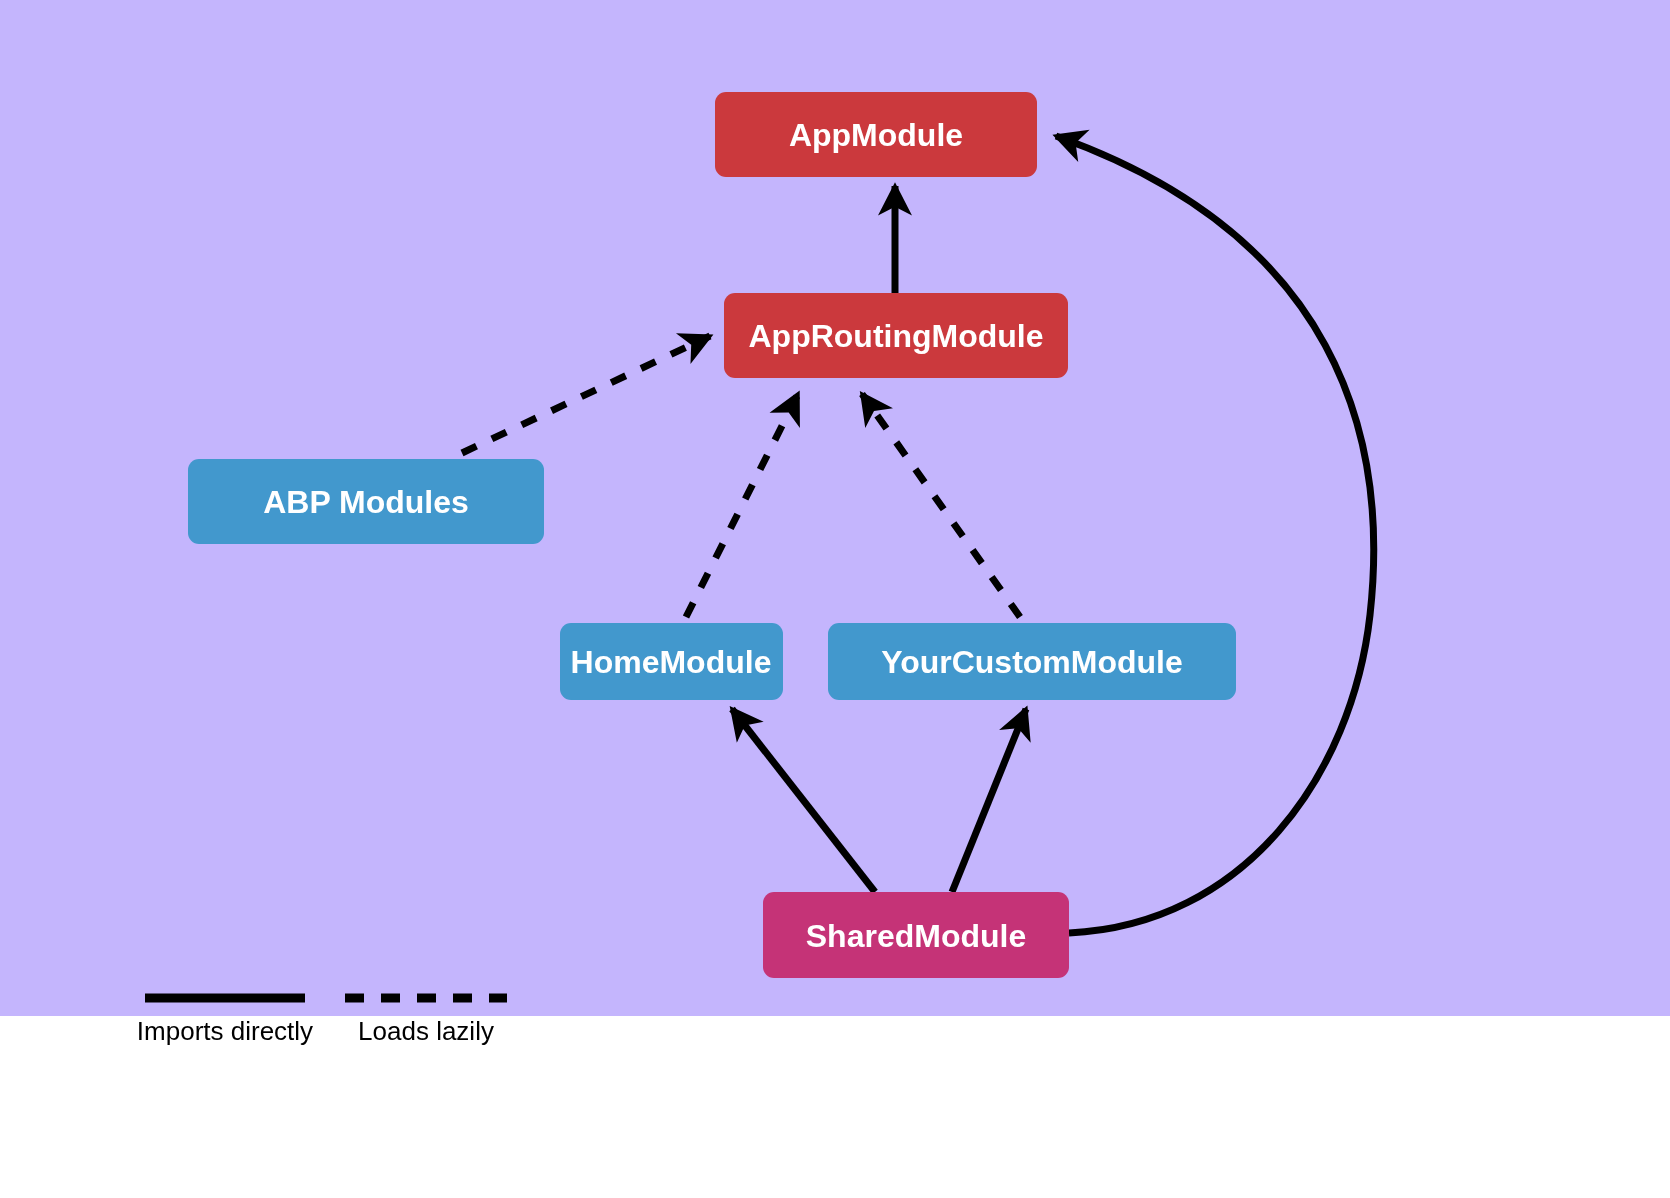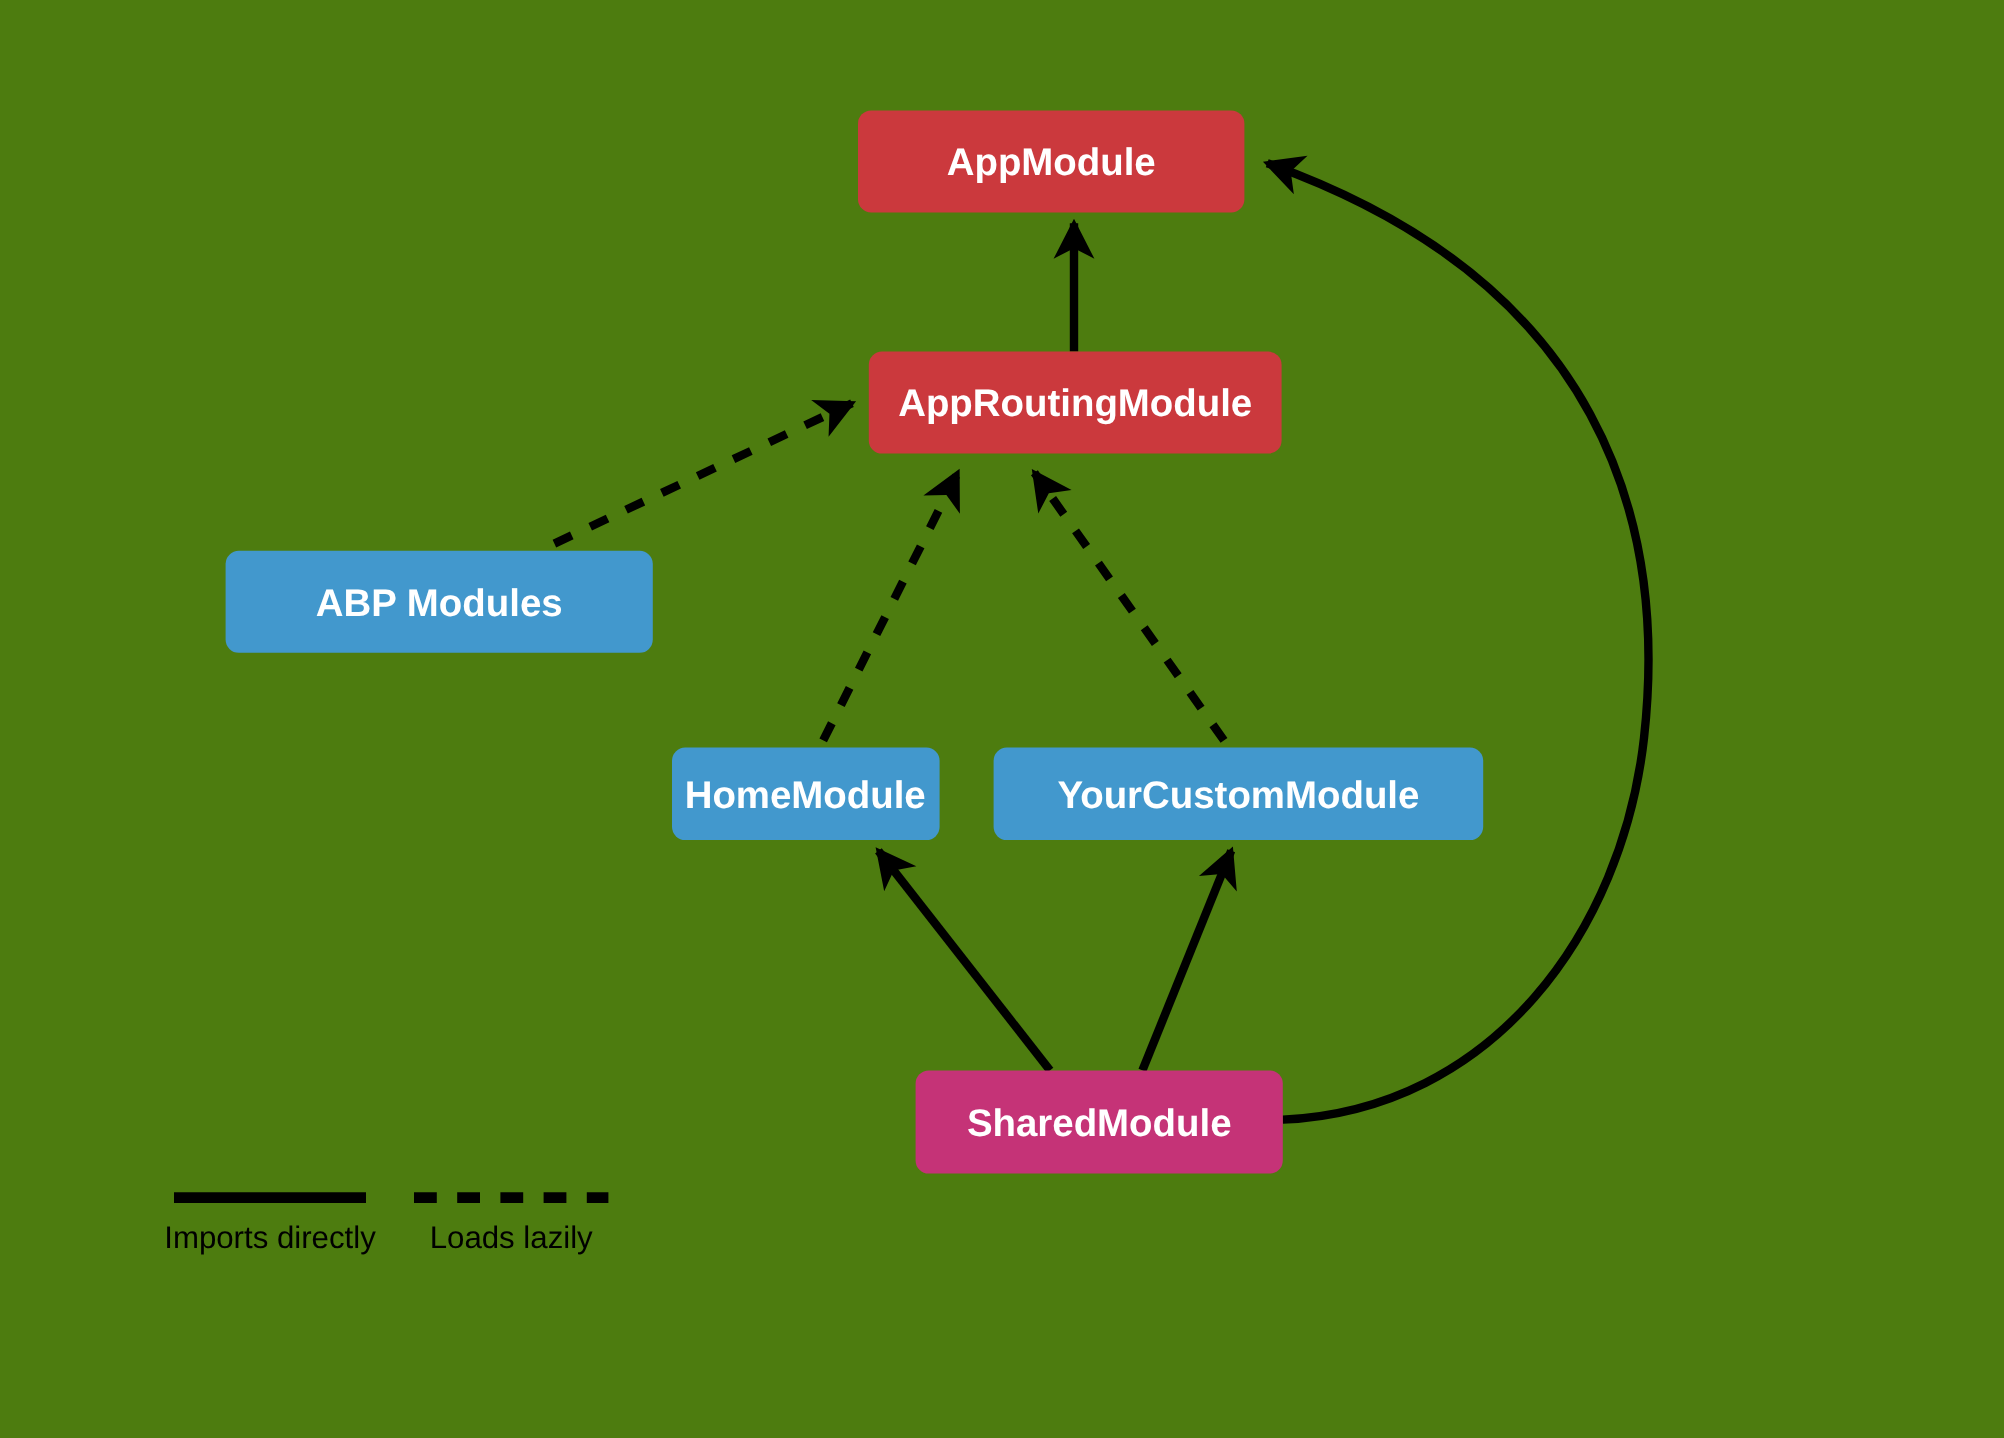--- a/index.html
+++ b/index.html
@@ -7,22 +7,22 @@
     padding: 0;
     background: #ffffff;
     width: 1670px;
     height: 1198px;
     overflow: hidden;
     font-family: "Liberation Sans", sans-serif;
   }
   #canvas-wrap {
     position: relative;
     width: 1670px;
-    height: 1198px;
-    background: #4d7c0f;
+    height: 1016px;
+    background: #c4b5fd;
   }
   svg { display: block; }
   .node-label {
     fill: #ffffff;
     font-family: "Liberation Sans", sans-serif;
     font-weight: bold;
     font-size: 32px;
     text-anchor: middle;
   }
   .legend-label {

